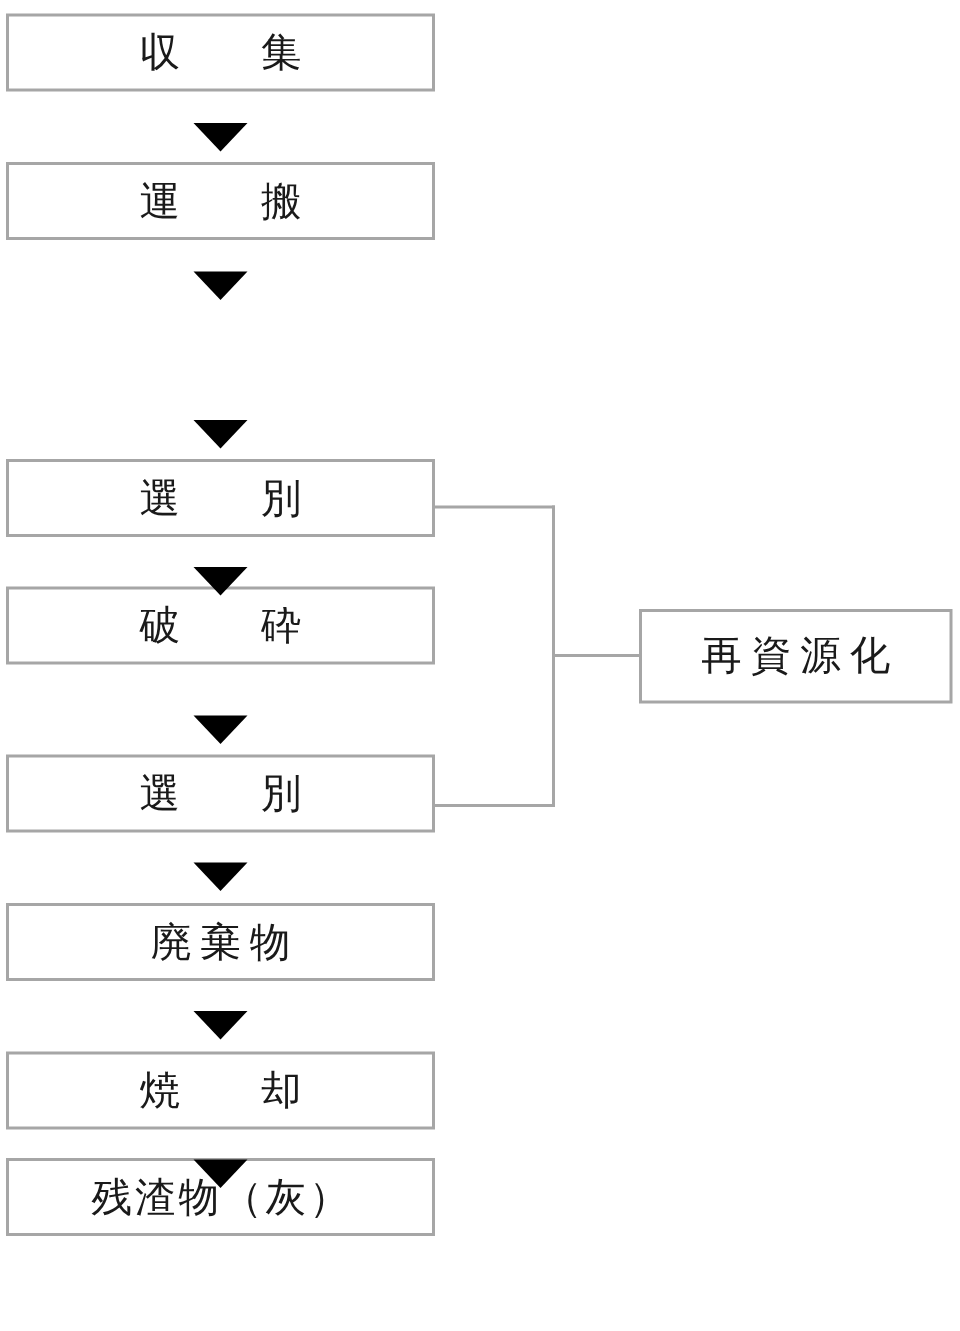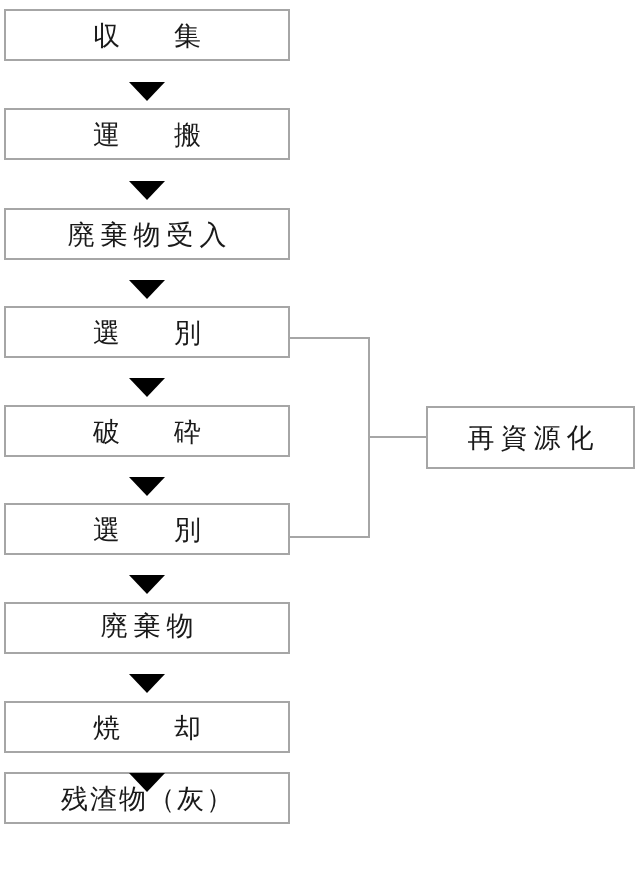--- a/index.html
+++ b/index.html
@@ -85,37 +85,34 @@
 <div id="flow-canvas">
 
   <div class="node col-main" style="top:9px;">
     <span class="node-label sp-wide">収　　集</span>
   </div>
 
   <div class="node col-main" style="top:108px;text-align:center;">
     <span class="node-label sp-wide">運　　搬</span>
   </div>
 
-  <div class="node col-main" style="top:208px;">
-    <span class="node-label sp-normal">廃棄物受入</span>
-  </div>
 
   <div class="node col-main" style="top:306px;">
     <span class="node-label sp-wide">選　　別</span>
   </div>
 
-  <div class="node col-main" style="top:405px;">
+  <div class="node col-main" style="top:391px;">
     <span class="node-label sp-wide">破　　砕</span>
   </div>
 
   <div class="node col-main" style="top:503px;">
     <span class="node-label sp-wide">選　　別</span>
   </div>
 
-  <div class="node col-main" style="top:602px;font-family:Liberation Mono, monospace;">
+  <div class="node col-main" style="top:602px;">
     <span class="node-label sp-normal">廃棄物</span>
   </div>
 
   <div class="node col-main" style="top:701px;">
     <span class="node-label sp-wide">焼　　却</span>
   </div>
 
   <div class="node col-main" style="top:772px;">
     <span class="node-label sp-paren">残渣物（灰）</span>
   </div>

